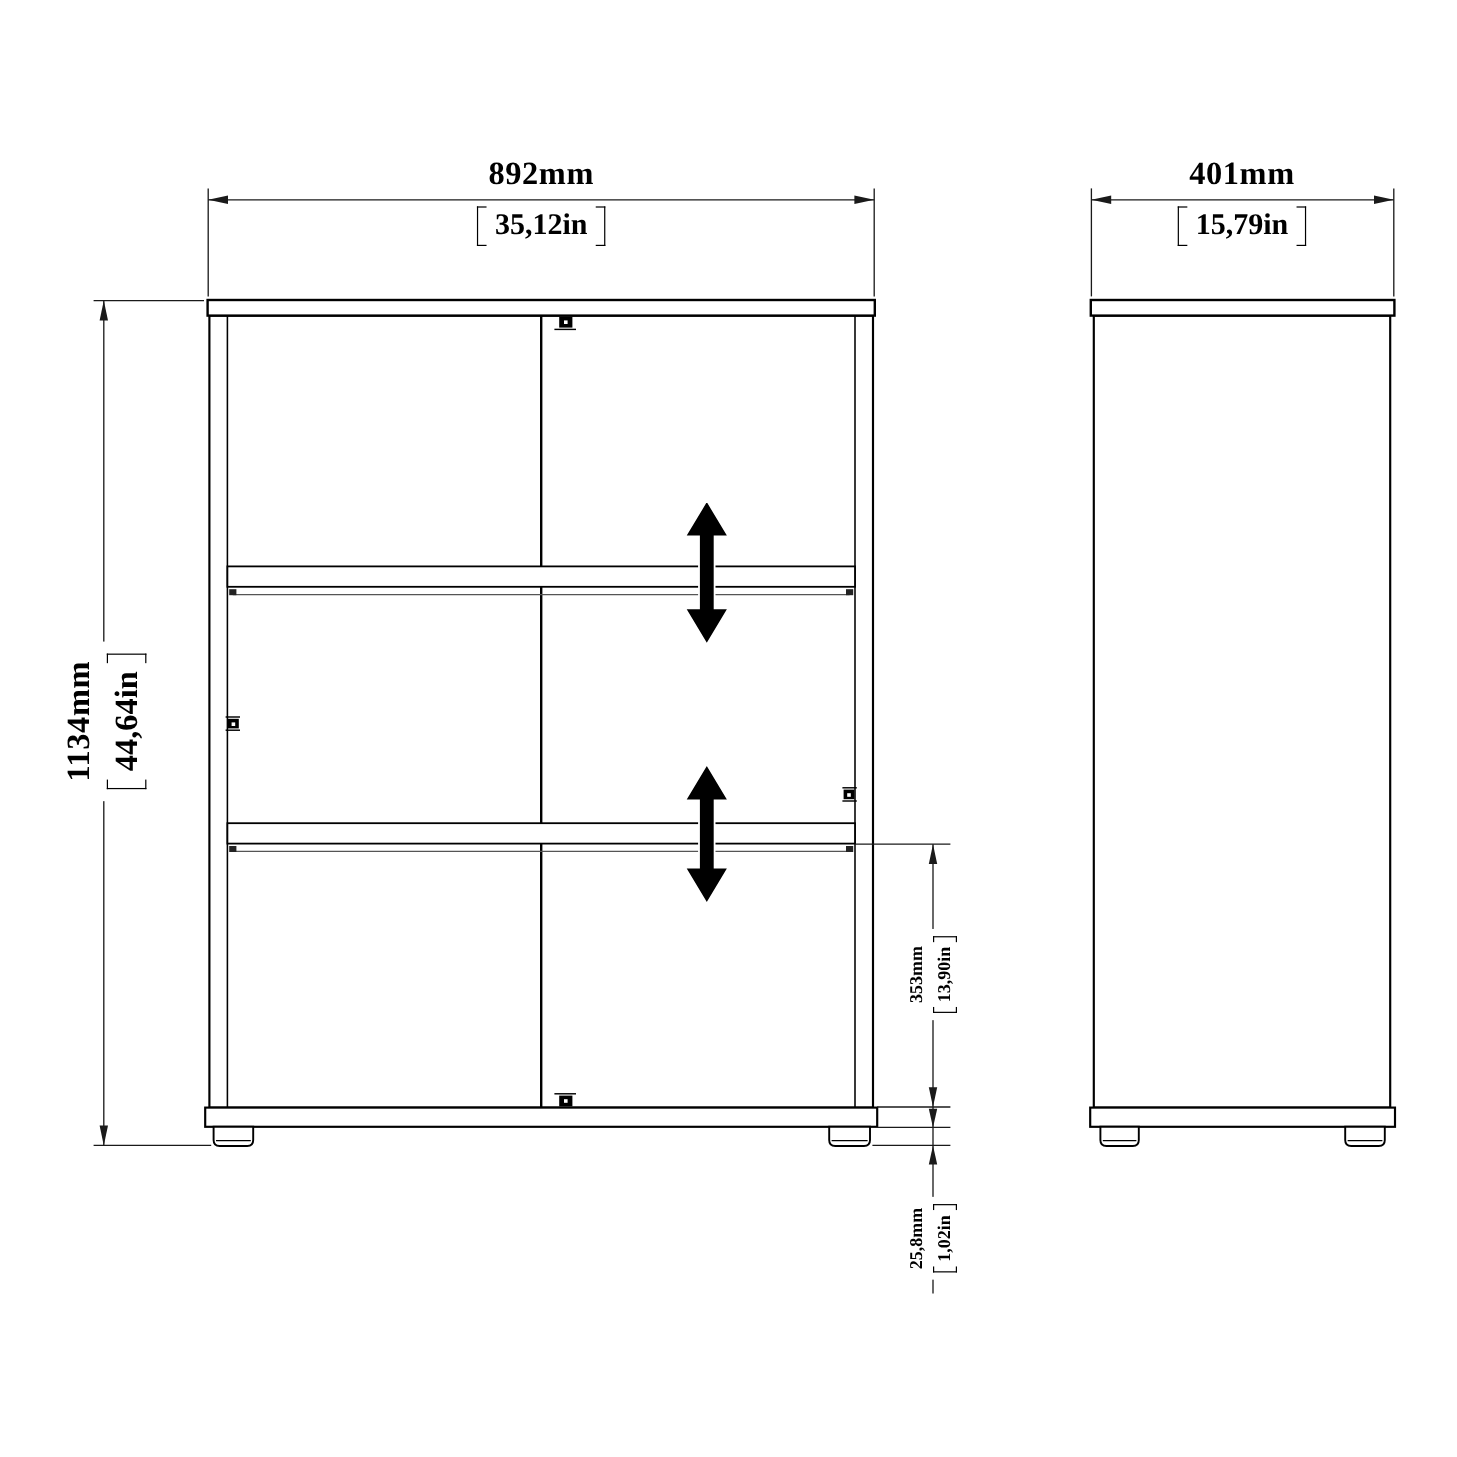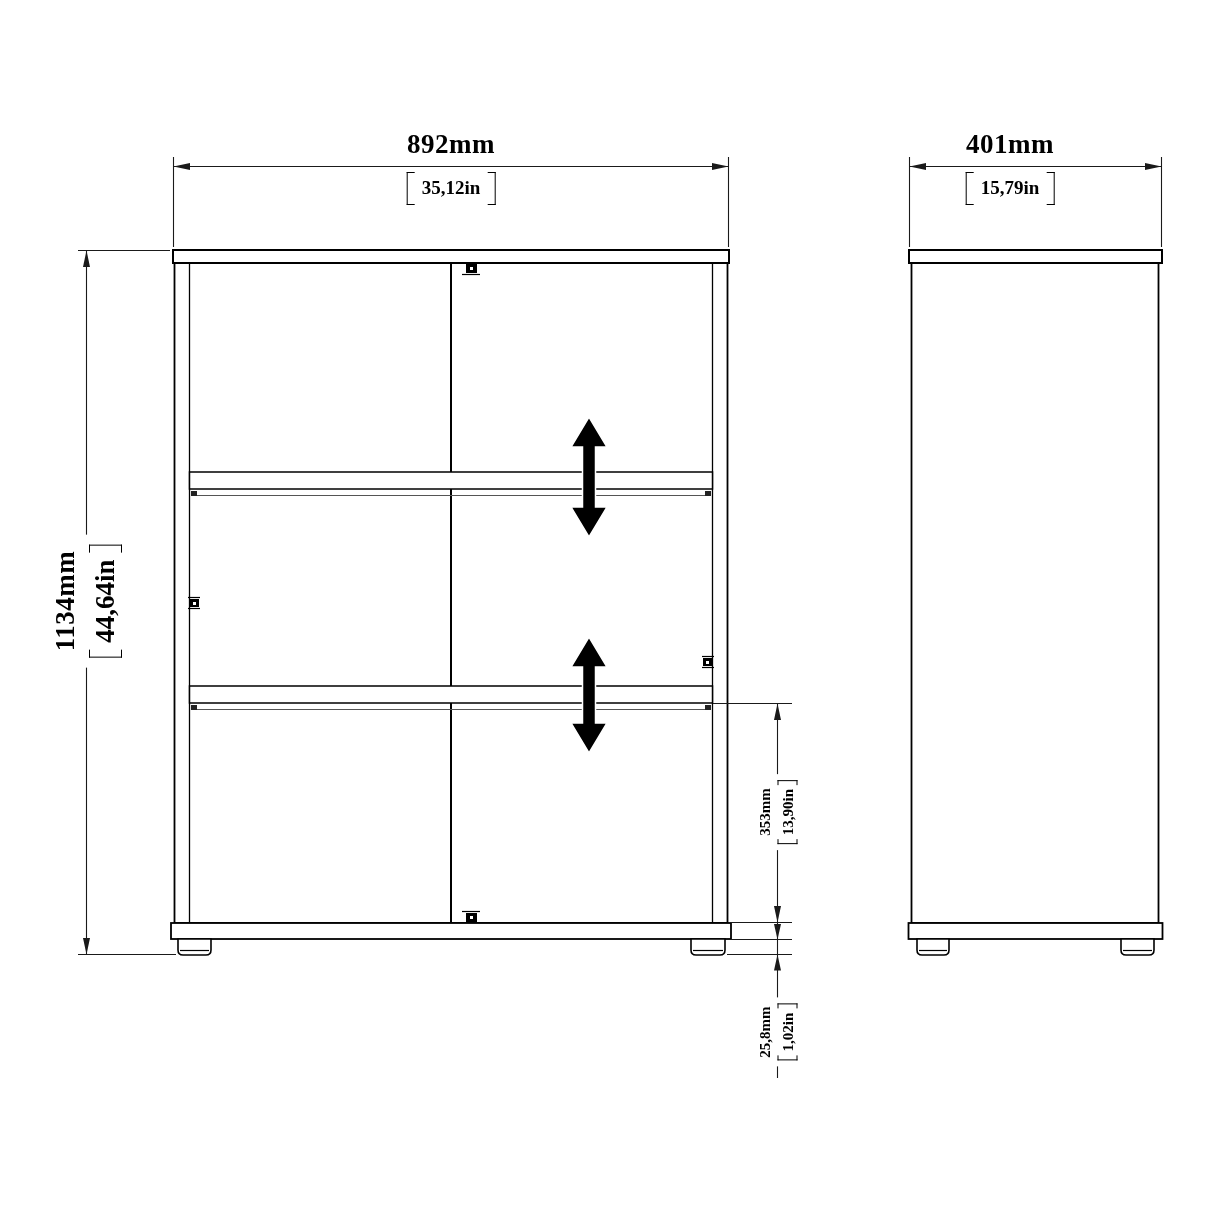--- a/index.html
+++ b/index.html
@@ -22,21 +22,21 @@
   .dim-label .in-row{display:flex;align-items:center;}
   .dim-label .val{font-weight:700;}
   .bkt{display:inline-block;box-sizing:border-box;}
   .bkt-l{border-left:1.6px solid #000;border-top:1.6px solid #000;border-bottom:1.6px solid #000;}
   .bkt-r{border-right:1.6px solid #000;border-top:1.6px solid #000;border-bottom:1.6px solid #000;}
 
   
   .dim-big{transform:translate(-50%,-50%);}
   .dim-big .mm{font-size:27px;line-height:27px;letter-spacing:.5px;margin-bottom:13px;}
   .dim-big .in-row{height:34px;}
-  .dim-big .val{font-size:19px;padding:0 7px;}
+  .dim-big .val{font-size:25px;padding:0 7px;}
   .dim-big .bkt{width:8px;height:33px;}
 
   
   .dim-rot{transform:translate(-50%,-50%) rotate(-90deg);background:#fff;}
   .dim-rot-big{padding:4px 10px;}
   .dim-rot-big .mm{font-size:27px;line-height:27px;letter-spacing:.5px;margin-bottom:9px;}
   .dim-rot-big .in-row{height:34px;}
   .dim-rot-big .val{font-size:27px;padding:0 7px;}
   .dim-rot-big .bkt{width:8px;height:33px;}
 
@@ -176,21 +176,21 @@
 
 <div class="dim-label dim-big" style="left:451px;top:168px;">
   <div class="mm">892mm</div>
   <div class="in-row">
     <span class="bkt bkt-l"></span>
     <span class="val">35,12in</span>
     <span class="bkt bkt-r"></span>
   </div>
 </div>
 
-<div class="dim-label dim-big" style="left:1010px;top:168px;">
+<div class="dim-label dim-big" style="left:1035px;top:168px;">
   <div class="mm">401mm</div>
   <div class="in-row">
     <span class="bkt bkt-l"></span>
     <span class="val">15,79in</span>
     <span class="bkt bkt-r"></span>
   </div>
 </div>
 
 <div class="dim-label dim-rot dim-rot-big" style="left:87px;top:601px;">
   <div class="mm">1134mm</div>

